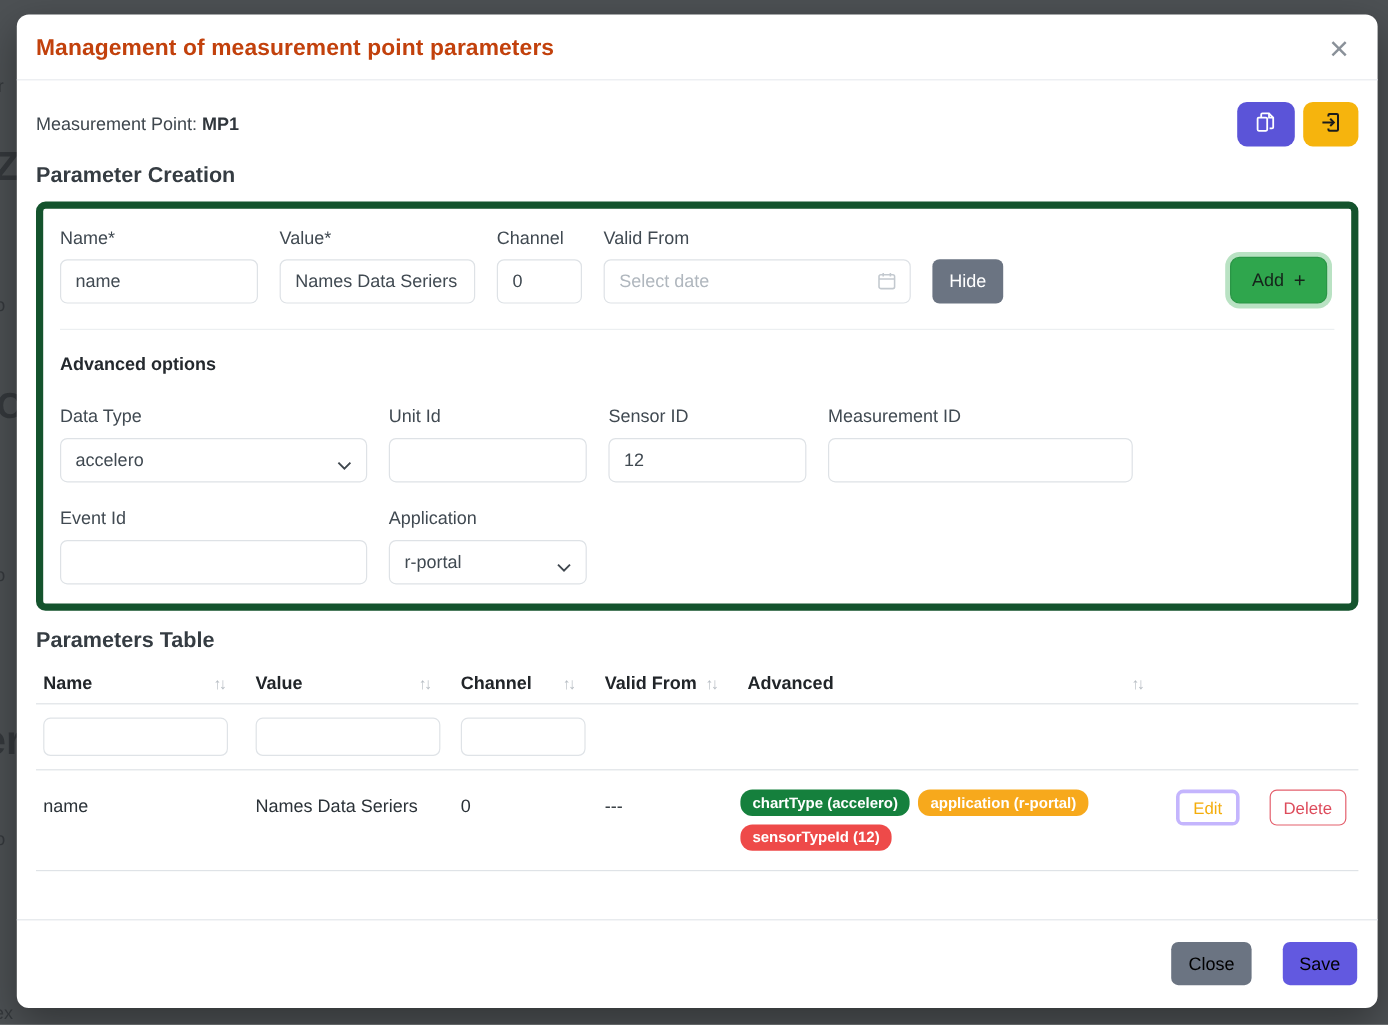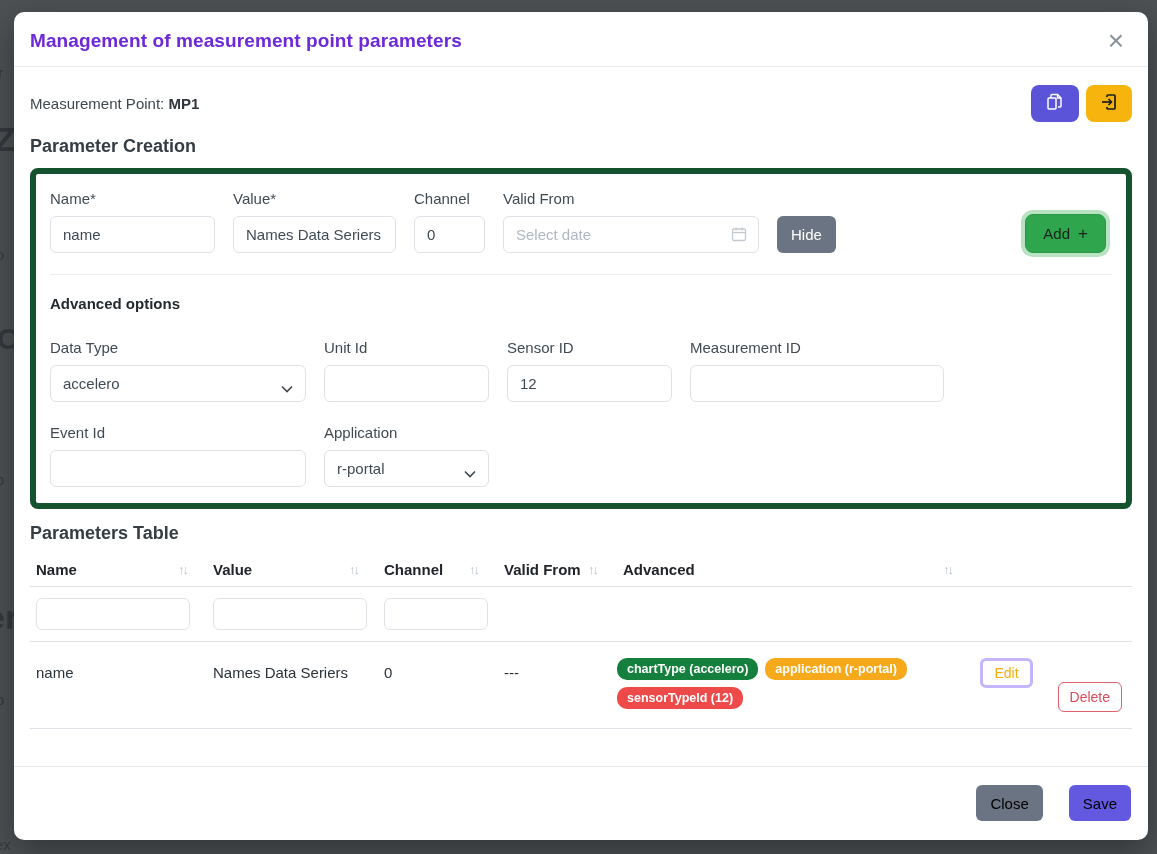--- a/index.html
+++ b/index.html
@@ -28,21 +28,21 @@
     width:1134px; height:828px;
     background:#fff; border-radius:10px;
     box-shadow:0 12px 34px rgba(0,0,0,.35);
     display:flex; flex-direction:column;
   }
   .modal-header {
     display:flex; align-items:center; justify-content:space-between;
     padding:18px 20px 14px 16px;
     border-bottom:1px solid #e9ecef;
   }
-  .modal-title { font-size:19px; font-weight:700; color:#6d28d9; letter-spacing:.1px; }
+  .modal-title { font-size:19px; font-weight:700; color:#c2410c; letter-spacing:.1px; }
   .close-btn {
     background:none; border:none; font-size:28px; line-height:20px;
     color:#8a9199; cursor:pointer; font-weight:300; padding:0 4px;
   }
   .modal-body { padding:16px 16px 0 16px; flex:1; }
 
   
   .mp-row { display:flex; align-items:flex-start; justify-content:space-between; margin-top:2px;gap:47px; }
   .mp-text { font-size:15px; color:#3f474e; padding-top:10px; }
   .mp-text b { color:#30363c; }
@@ -109,21 +109,21 @@
   .badge {
     color:#fff; font-size:12.5px; font-weight:700;
     padding:4px 10px; border-radius:10px; white-space:nowrap;
   }
   .actions { display:flex; justify-content:flex-end; gap:25px; padding:4px 10px 0 0; }
   .btn-outline {
     height:30px; padding:0 11px; background:#fff; border-radius:6px;
     font-size:14px; cursor:pointer; font-family:inherit;
   }
   .edit-btn { border:3px solid #c4b5fd; color:#f4ad0b; }
-  .delete-btn { border:1px solid #e4606d; color:#dd4b5b;margin-top:24px; }
+  .delete-btn { border:1px solid #e4606d; color:#dd4b5b; }
 
   
   .modal-footer {
     margin-top:auto; border-top:1px solid #e3e6ea;
     padding:18px 17px 19px; display:flex; justify-content:flex-end; gap:26px;
   }
   .close-footer-btn, .save-btn {
     height:36px; border:none; border-radius:6px; padding:0 14px;
     color:#000000; font-size:15px; cursor:pointer; font-family:inherit;
   }

